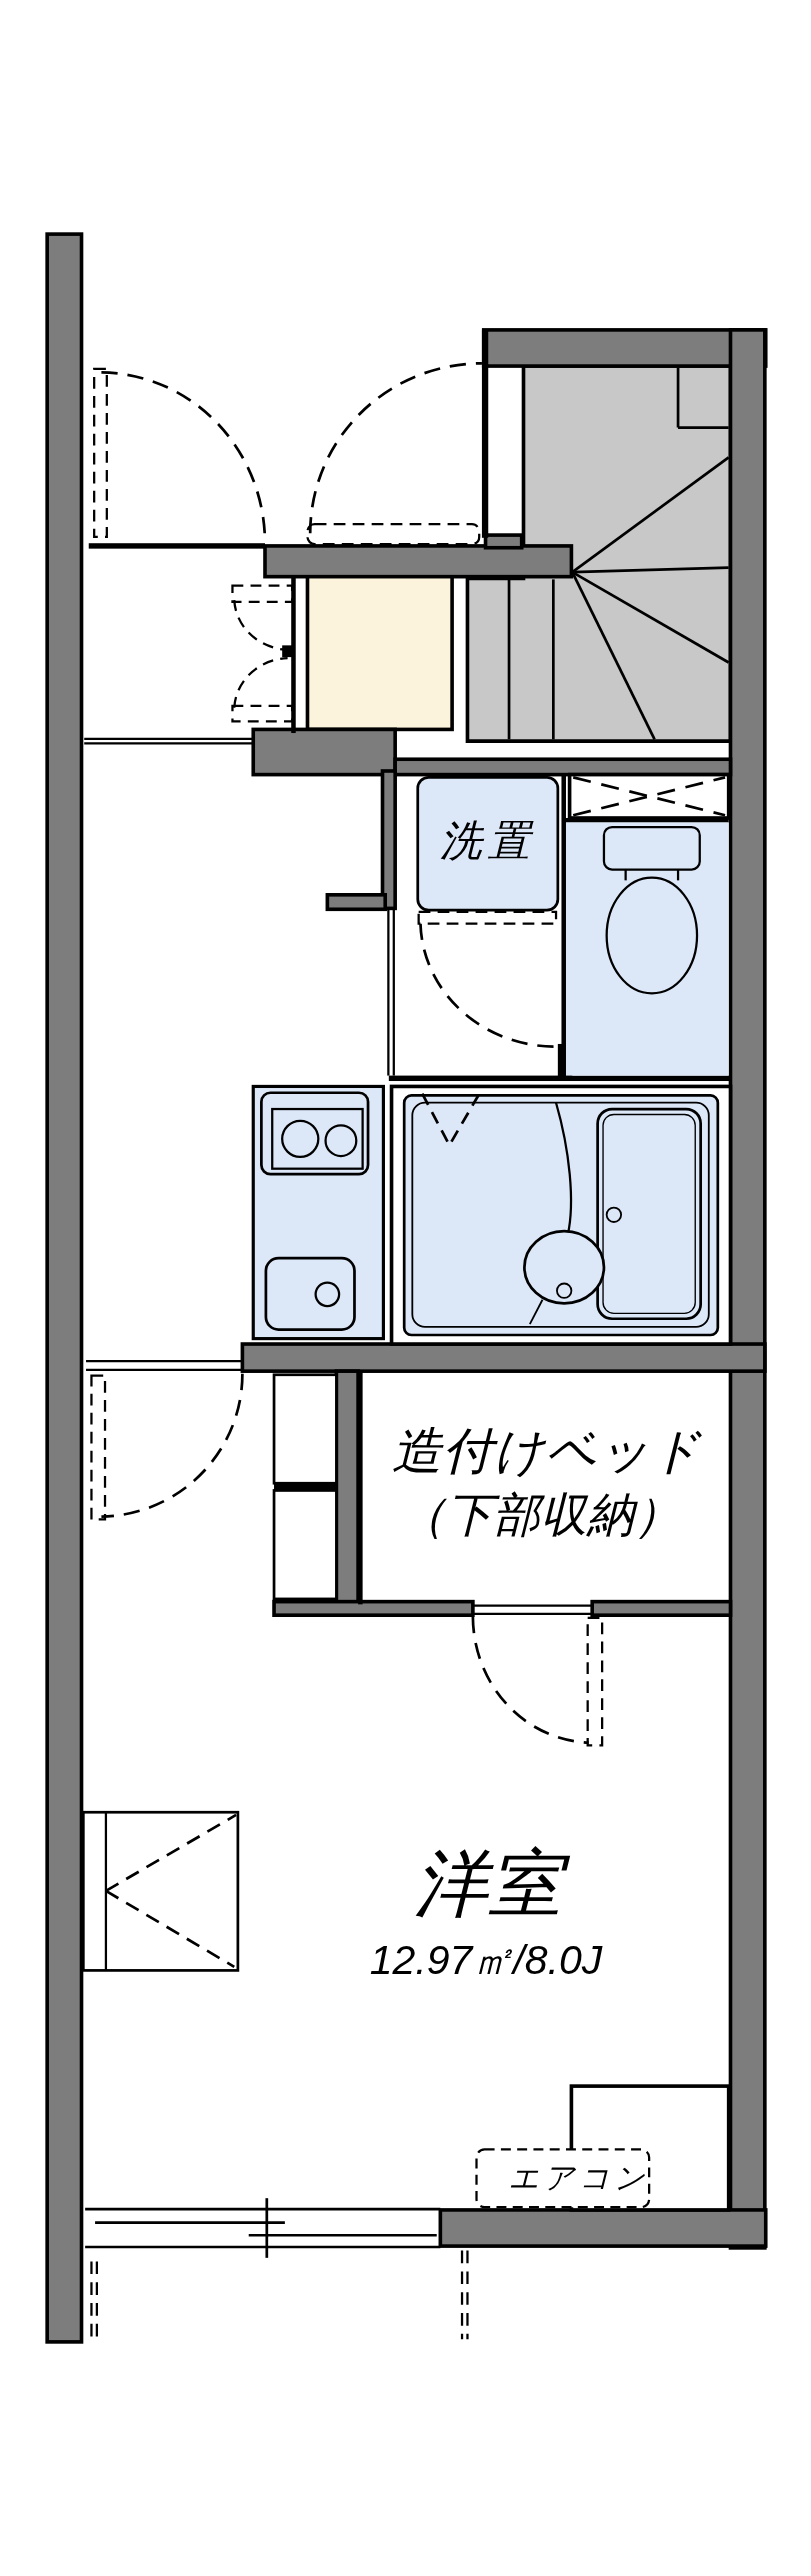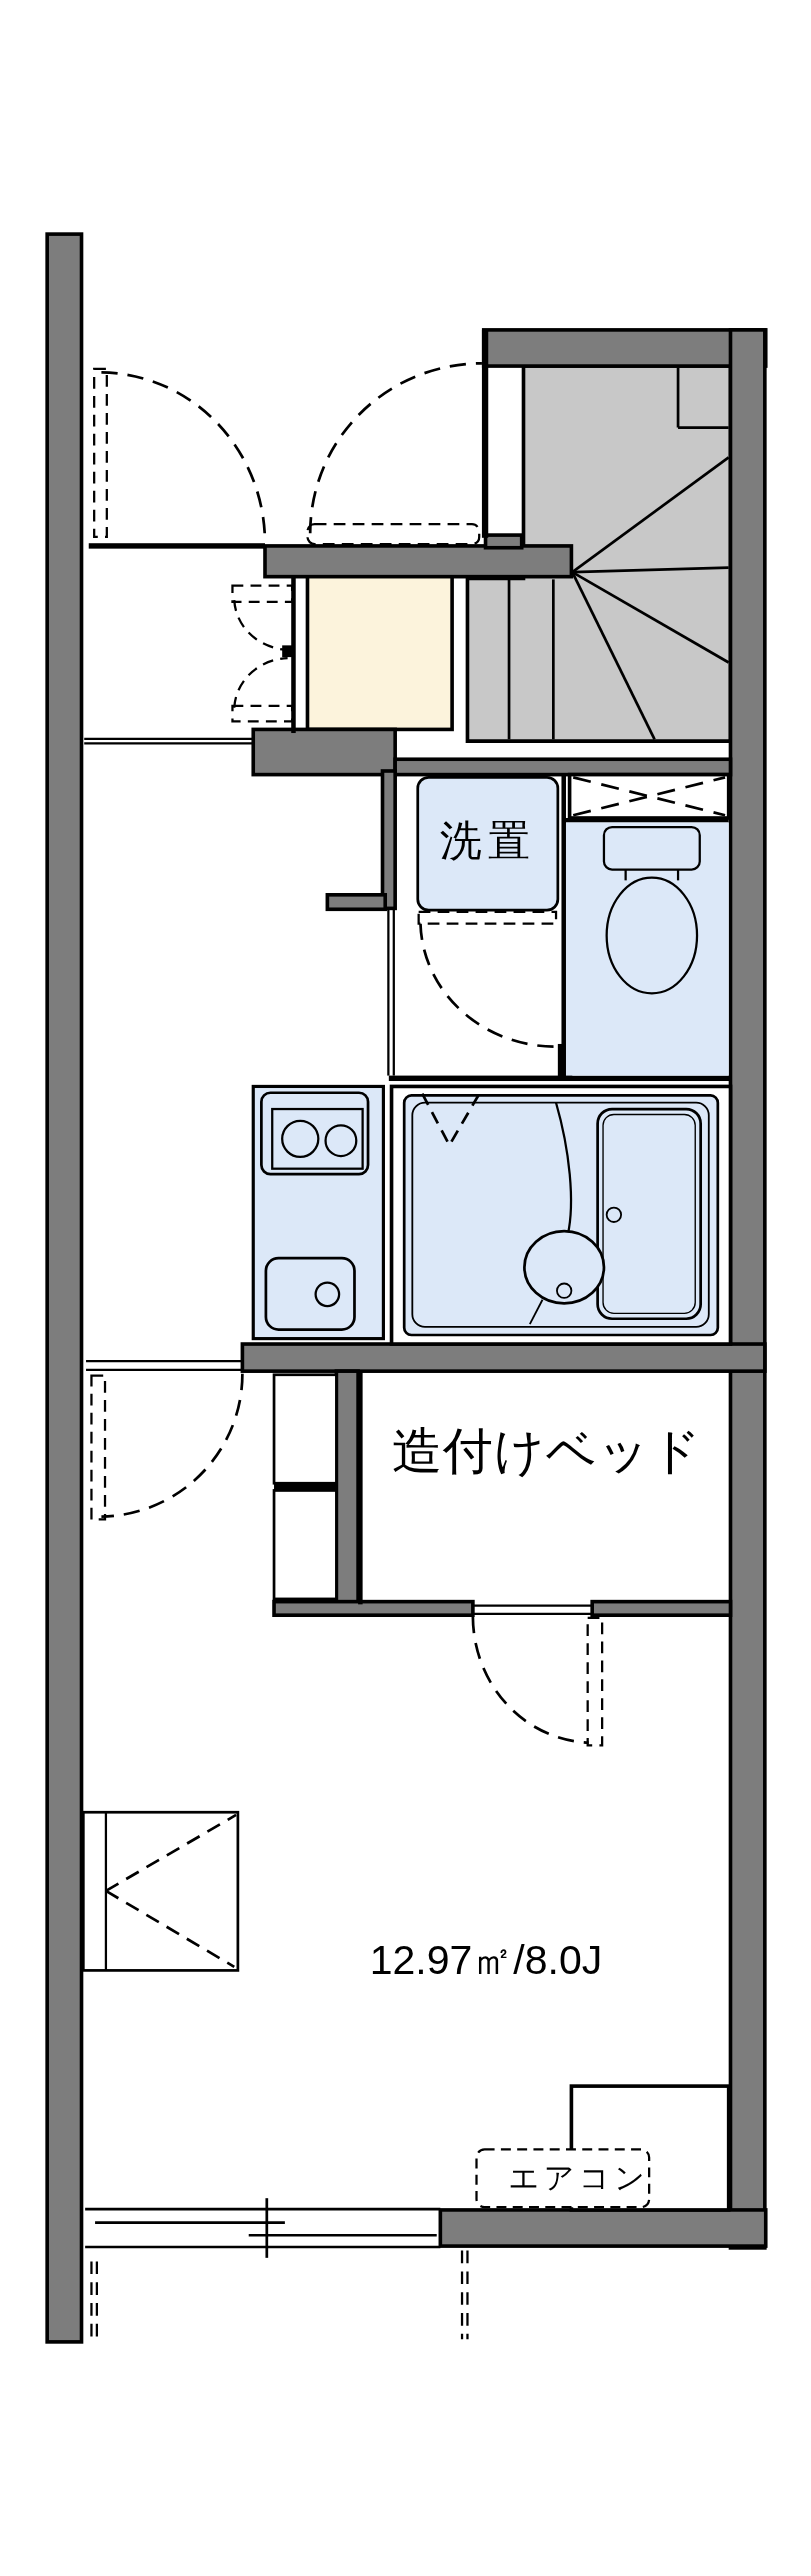--- a/index.html
+++ b/index.html
@@ -1,17 +1,17 @@
 <!DOCTYPE html>
 <html style="--c-wall: #7d7d7d; --c-stair: #c8c8c8; --c-blue: #dce8f8; --c-cream: #fcf3dc; --c-black: #000000;font-size:14.5px"><head>
 <meta charset="utf-8">
 <style>
   html,body{margin:0;padding:0;background:#fff;}
   body{font-family:"Liberation Sans","DejaVu Sans",sans-serif;}
-  .plan{position:relative;width:804px;height:2576px;background:#fff;overflow:hidden;}
+  .plan{position:relative;width:804px;height:2576px;background:#fff;overflow:hidden;font-style:italic;}
   .plan svg{position:absolute;left:0;top:0;}
   .lbl{position:absolute;color:#000;white-space:nowrap;transform:translate(-50%,-50%);text-align:center;}
   .lbl-washer{font-size:42px;letter-spacing:6.3px;}
   .lbl-bed1{font-size:50px;letter-spacing:0.9px;}
   .lbl-bed2{font-size:47px;}
   .lbl-room{font-size:74px;letter-spacing:0px;}
   .lbl-size{font-size:41px;}
   .lbl-aircon{font-size:30px;letter-spacing:4.5px;}
 </style>
 </head>
@@ -167,16 +167,18 @@
   <g style="stroke:var(--c-black);stroke-width:2.5;stroke-dasharray:14 9">
     <line x1="101" y1="2502" x2="101" y2="2588"></line>
     <line x1="107" y1="2502" x2="107" y2="2588"></line>
     <line x1="511" y1="2490" x2="511" y2="2588"></line>
     <line x1="517" y1="2490" x2="517" y2="2588"></line>
   </g>
 </svg>
 
   <div class="lbl lbl-washer" style="left:488px;top:841px;">洗置</div>
   <div class="lbl lbl-bed1" style="left:547px;top:1451px;">造付けベッド</div>
+  <div class="lbl lbl-bed2" style="left:540px;top:1515px;">（下部収納）</div>
+  <div class="lbl lbl-room" style="left:488px;top:1885px;">洋室</div>
   <div class="lbl lbl-size" style="left:486px;top:1960px;">12.97㎡/8.0J</div>
   <div class="lbl lbl-aircon" style="left:565px;top:2178px;margin-left:14px;">エアコン</div>
 </div>
 
 
 </body></html>

